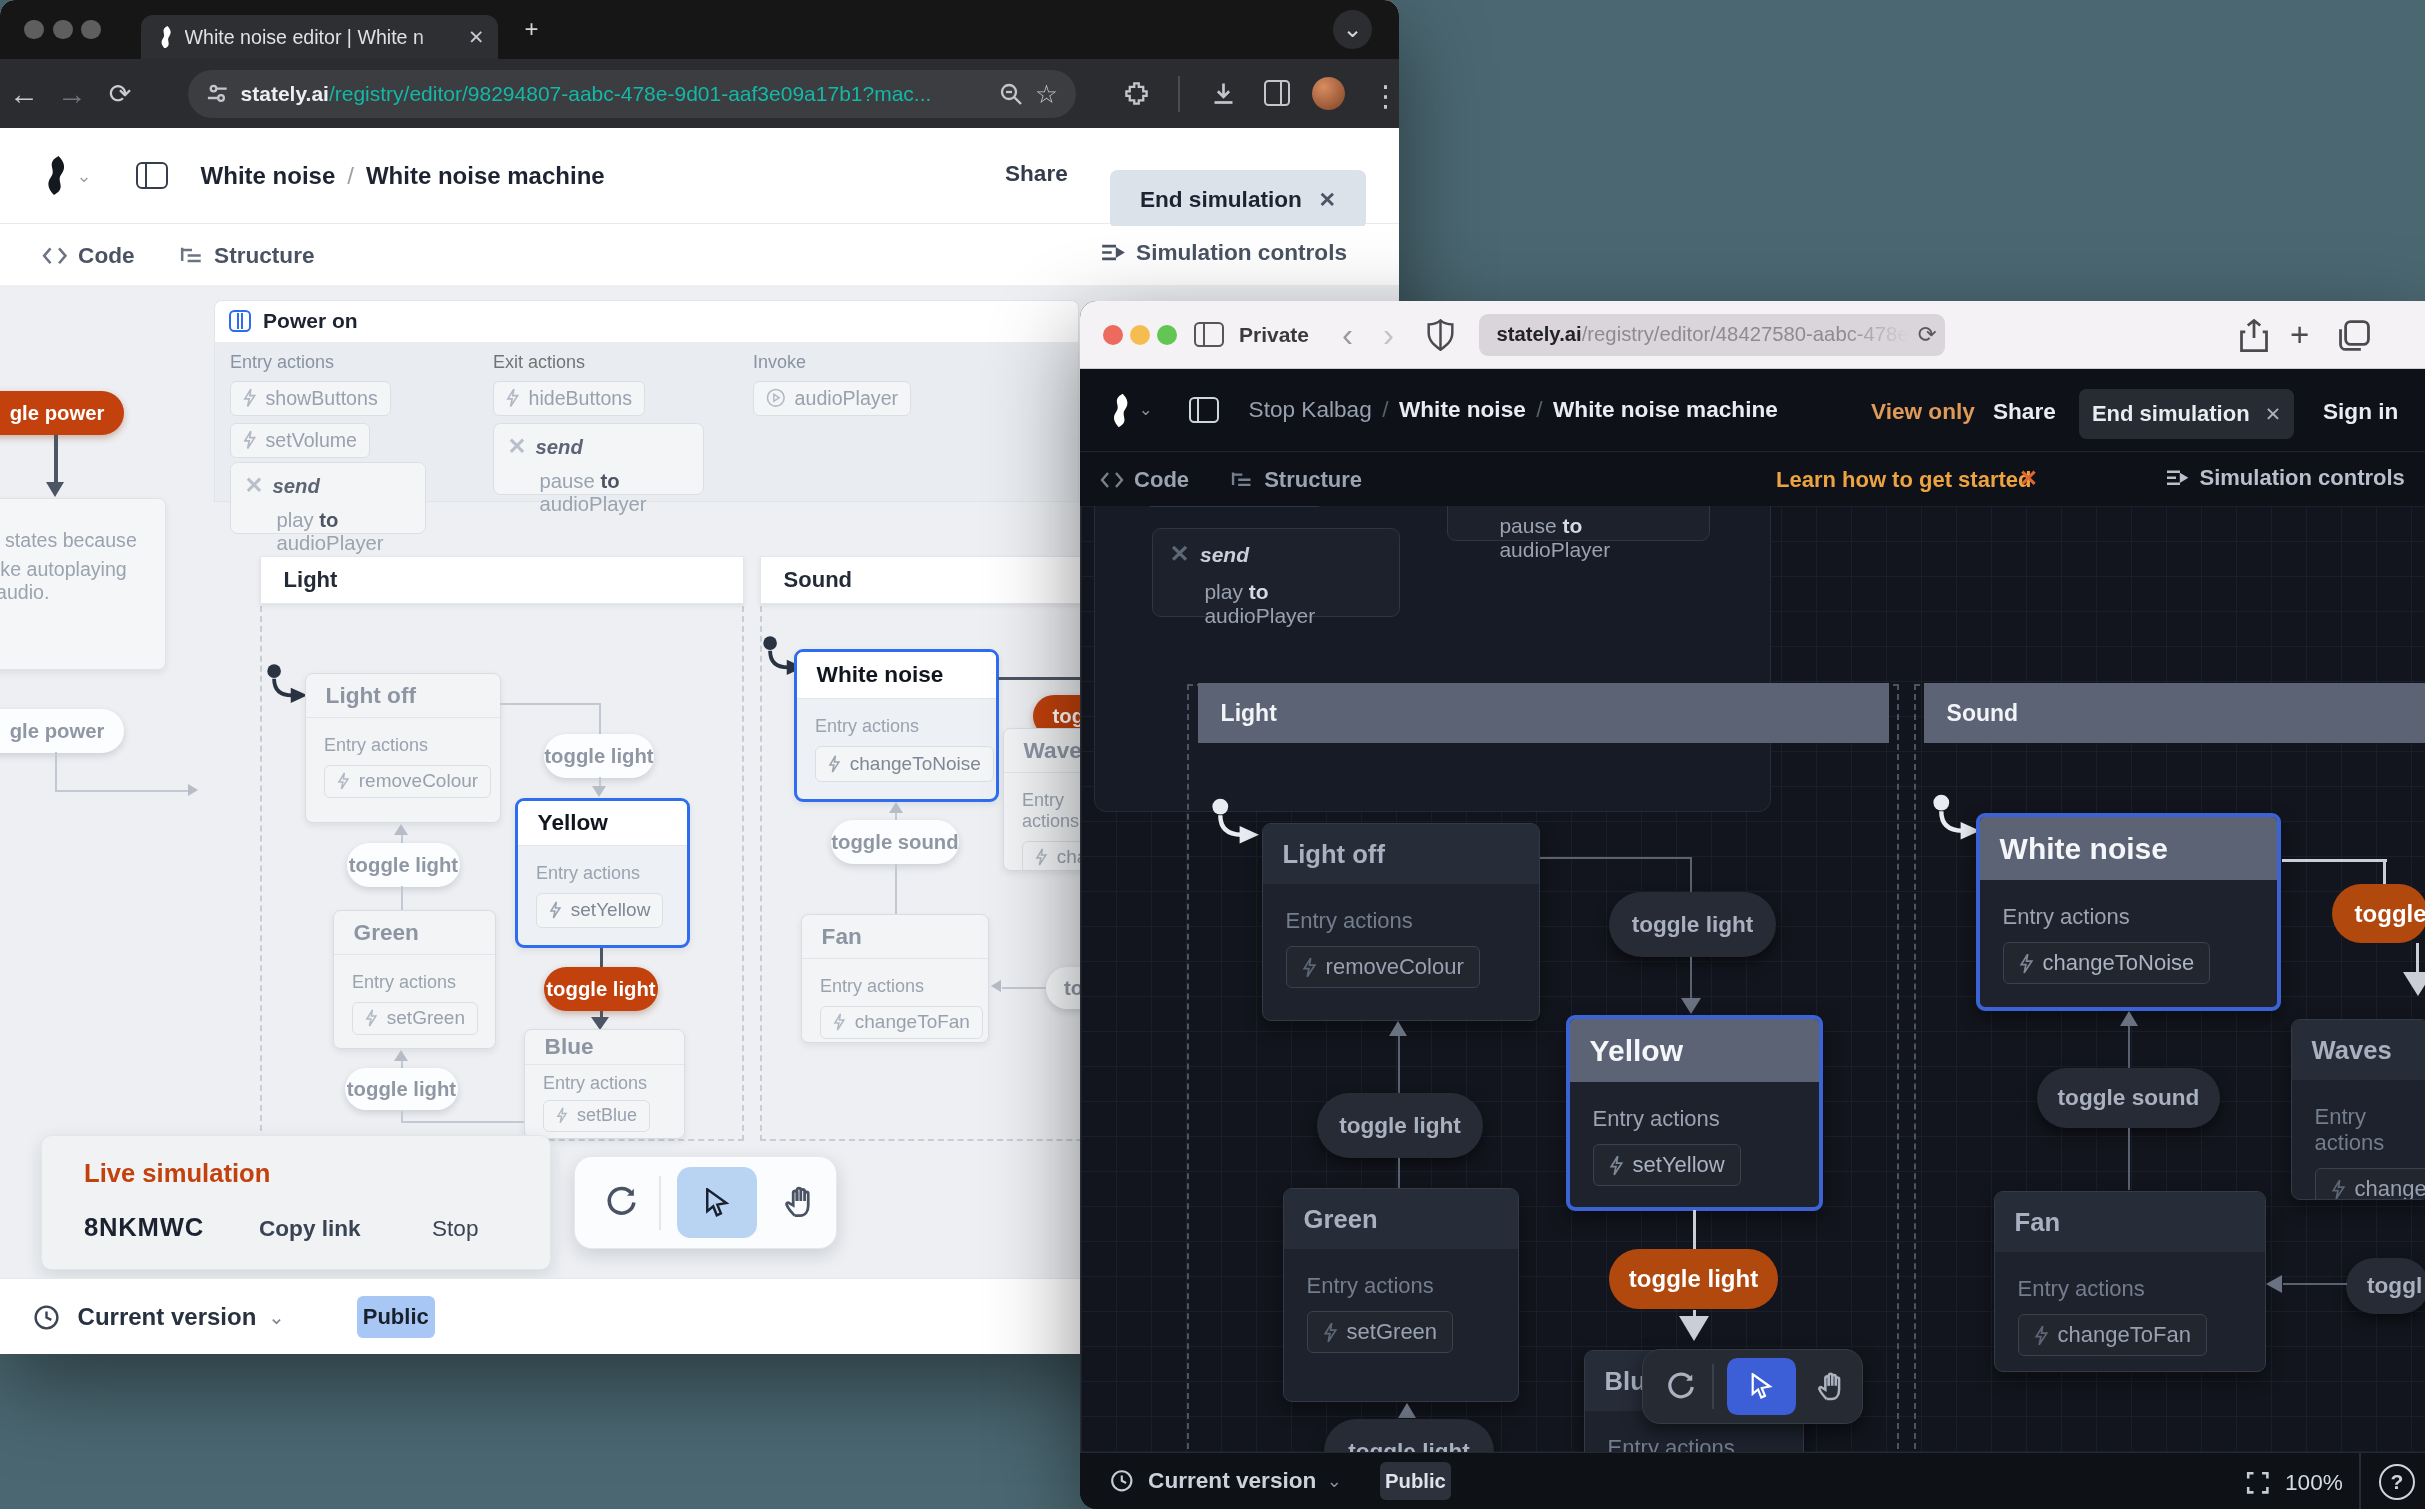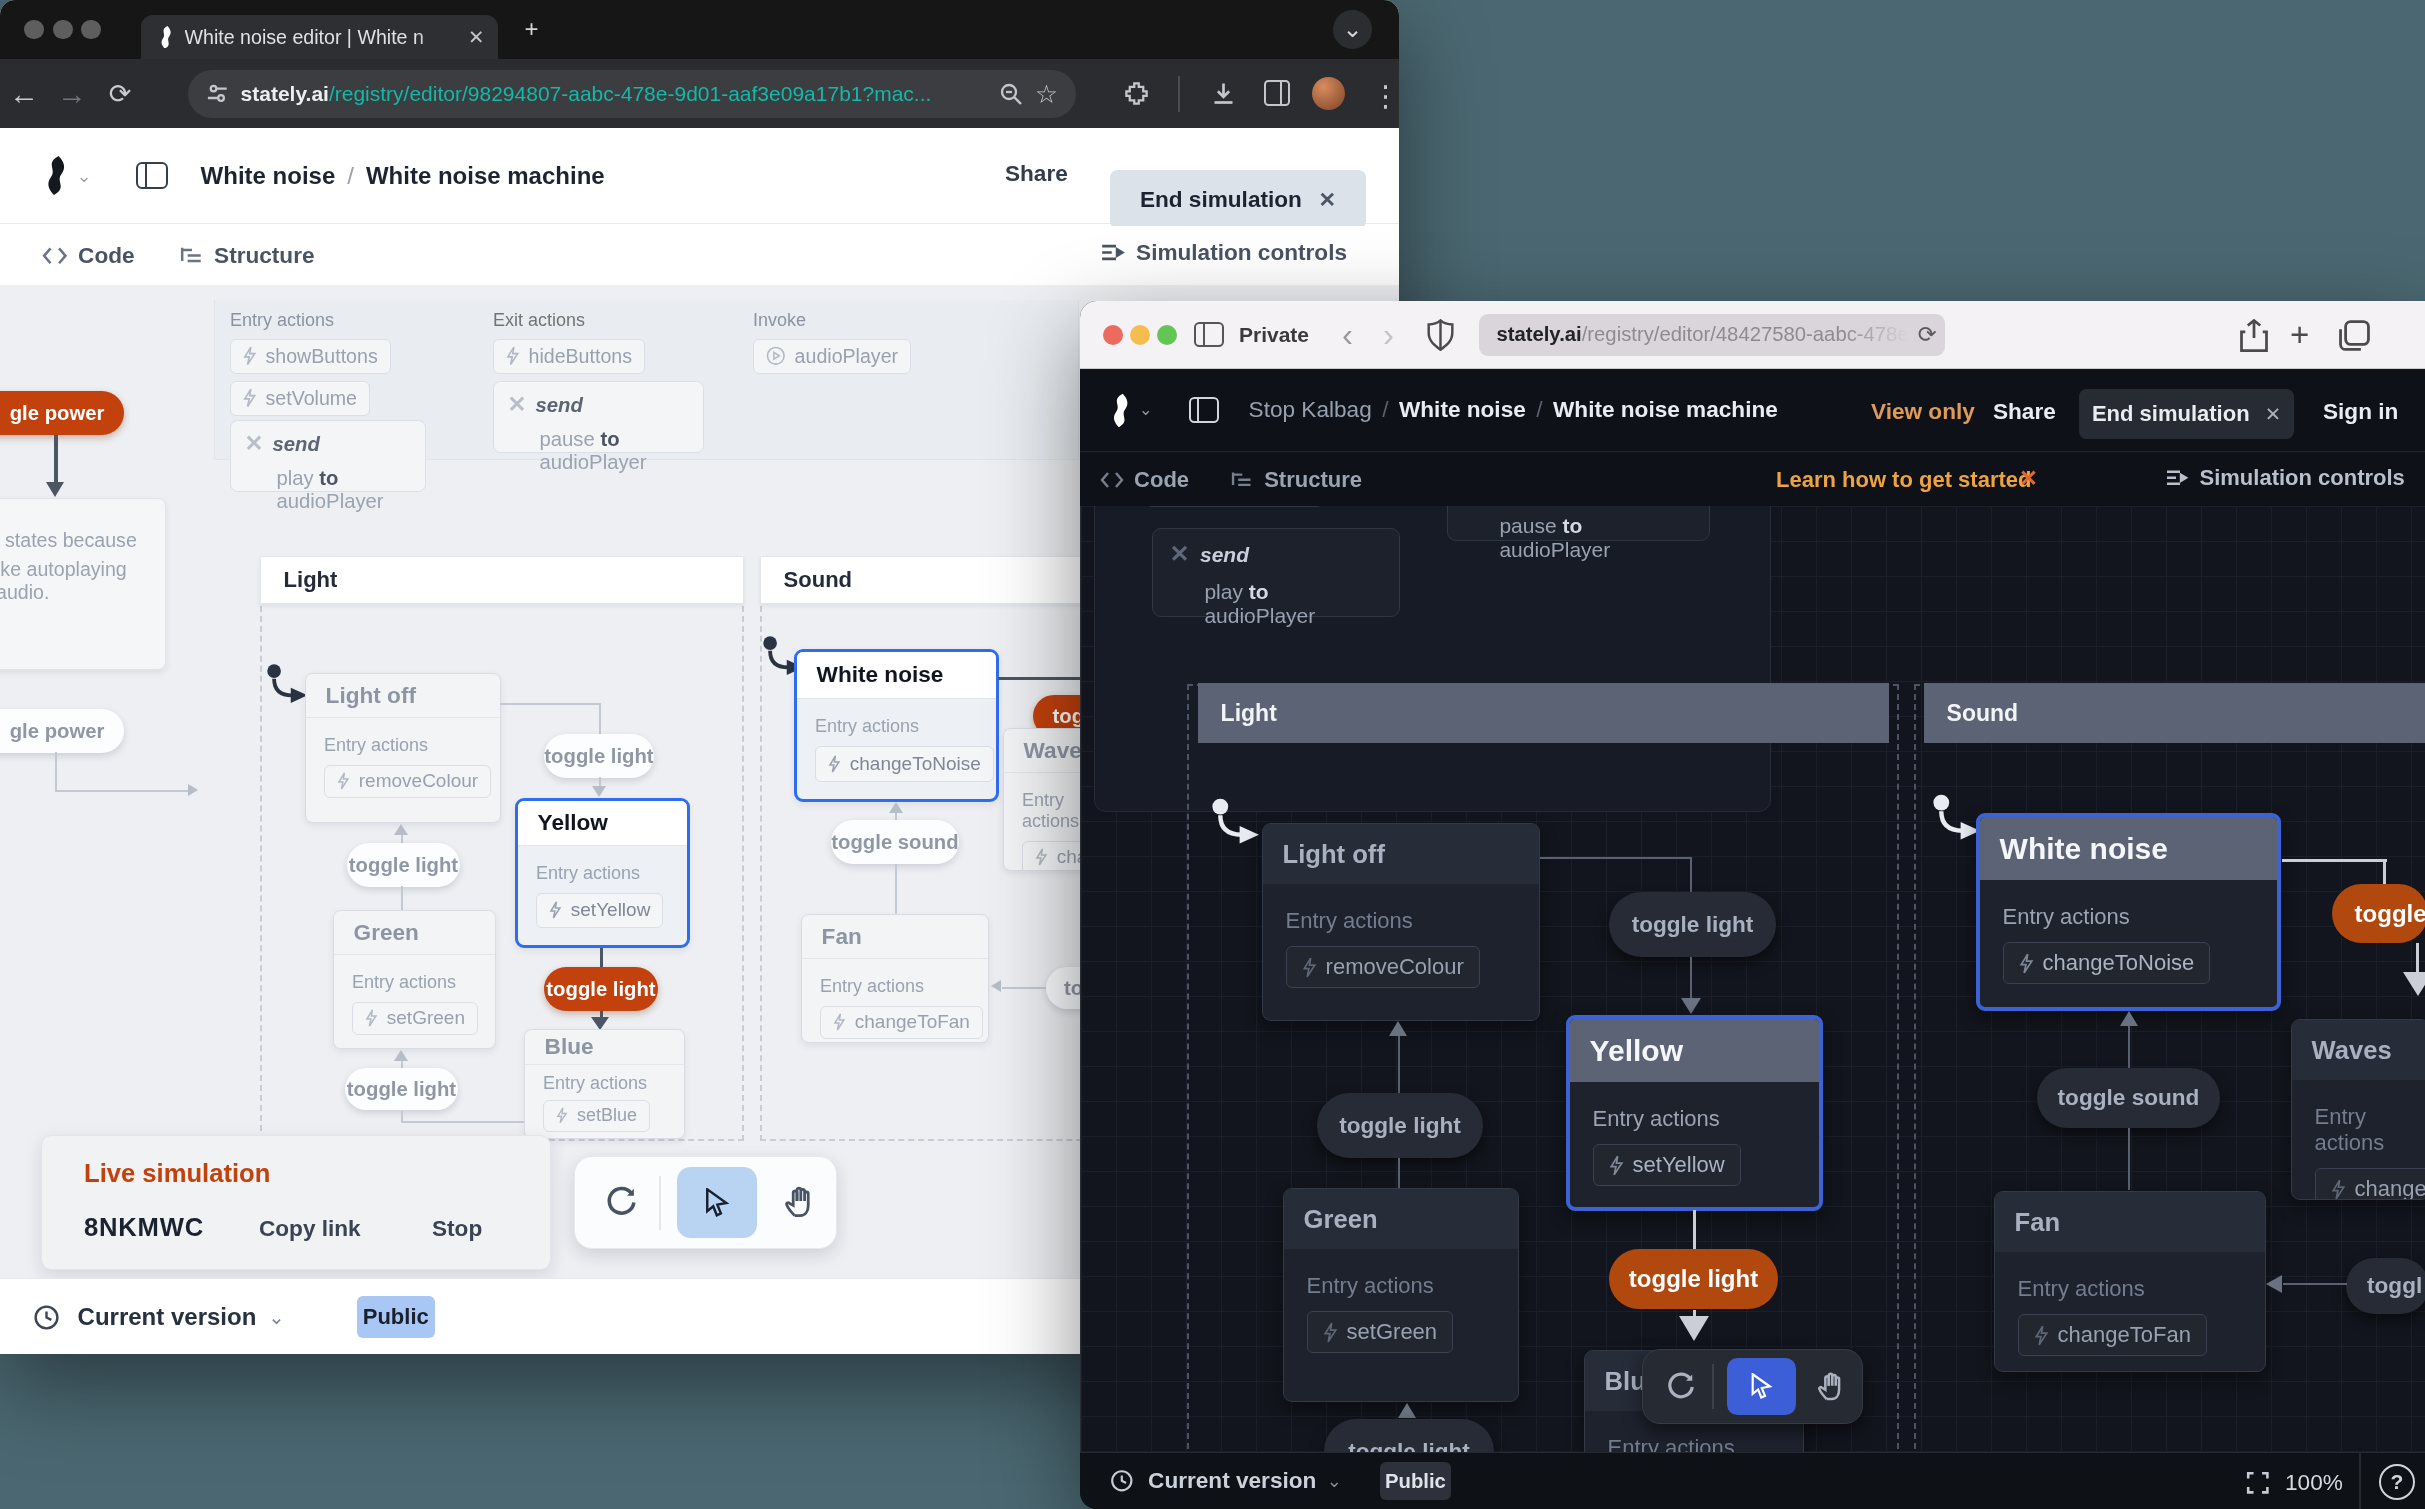--- a/index.html
+++ b/index.html
@@ -192,20 +192,27 @@
             <path d="M16 6l5 3-5 3Z" fill="#4a5363"></path>
           </g>
         </svg>
       <span>Simulation controls</span>
     </div>
   </div>
 
   <div class="canvas-l">
 
     <div class="ab" style="left:214px;top:13.5px;width:865px">
+      <div style="height:42px;background:#fff;border:1.5px solid #e1e5ea;border-bottom:none;border-radius:7.5px 7.5px 0 0;display:flex;align-items:center;padding:0 13.5px;gap:12px">
+        <div style="width:22.6px;height:22.6px;border:2.3px solid #2b6cf0;border-radius:5.3px;position:relative">
+            <div style="position:absolute;left:6px;top:1.5px;bottom:1.5px;width:2.3px;background:#2b6cf0"></div>
+            <div style="position:absolute;right:6px;top:1.5px;bottom:1.5px;width:2.3px;background:#2b6cf0"></div>
+          </div>
+        <span style="font-size:21px;font-weight:600;color:#1d2330">Power on</span>
+      </div>
       <div style="background:#e9edf1;border:1.5px solid #e1e5ea;border-top:none;height:160px;position:relative">
         <div class="ab" style="left:15px;top:10.5px;font-size:18px;color:#8a93a1">Entry actions</div>
         <div class="chip ab" style="left:15px;top:39px">
           <svg width="13.5" height="19.6" viewBox="0 0 12 18">
               <path d="M7 1 1.5 10h4L4 17l6.5-10H6L7 1Z" fill="none" stroke="#b2b9c4" stroke-width="1.5"></path>
             </svg>
           <span>showButtons</span>
         </div>
         <div class="chip ab" style="left:15px;top:81px">
           <svg width="13.5" height="19.6" viewBox="0 0 12 18">
@@ -410,21 +417,21 @@
     </div>
 
     <div class="pill lw" style="left:1046px;top:681px;width:83px;height:42px;justify-content:flex-start;padding-left:18px">tog</div>
     <div class="ln" style="left:1002px;top:701px;width:44px;height:1.5px;background:#c3c9d2"></div>
     <div class="ah" style="left:991px;top:694px;border-width:6.8px 10.5px 6.8px 0;border-right-color:#b6bdc7"></div>
 
     <div class="livesim" style="left:41px;top:849px;width:510px;height:135px">
       <div style="position:absolute;left:42px;top:22.6px;font-size:25.6px;font-weight:700;color:#c2410c">Live simulation</div>
       <div style="position:absolute;left:42px;top:77px;font-size:25.6px;font-weight:800;color:#1b2230;letter-spacing:0.8px">8NKMWC</div>
       <div style="position:absolute;left:217px;top:80px;font-size:22.6px;font-weight:600;color:#3a4354">Copy link</div>
-      <div style="position:absolute;left:390px;top:80px;font-size:22.6px;font-weight:700;color:#3a4354">Stop</div>
+      <div style="position:absolute;left:390px;top:80px;font-size:22.6px;font-weight:400;color:#3a4354">Stop</div>
     </div>
 
     <div class="ftb" style="left:574px;top:870px;width:263px;height:93px">
       <svg style="margin-left:30px" width="33" height="33" viewBox="0 0 24 24">
           <g fill="none" stroke="#4a5363" stroke-width="2.6">
             <path d="M19 5a9 9 0 1 0 2 7"></path>
             <path d="M21 2v5h-5" fill="#4a5363" stroke="none"></path>
             <path d="M5 19a9 9 0 0 0-2-7" opacity="0"></path>
           </g>
         </svg>

